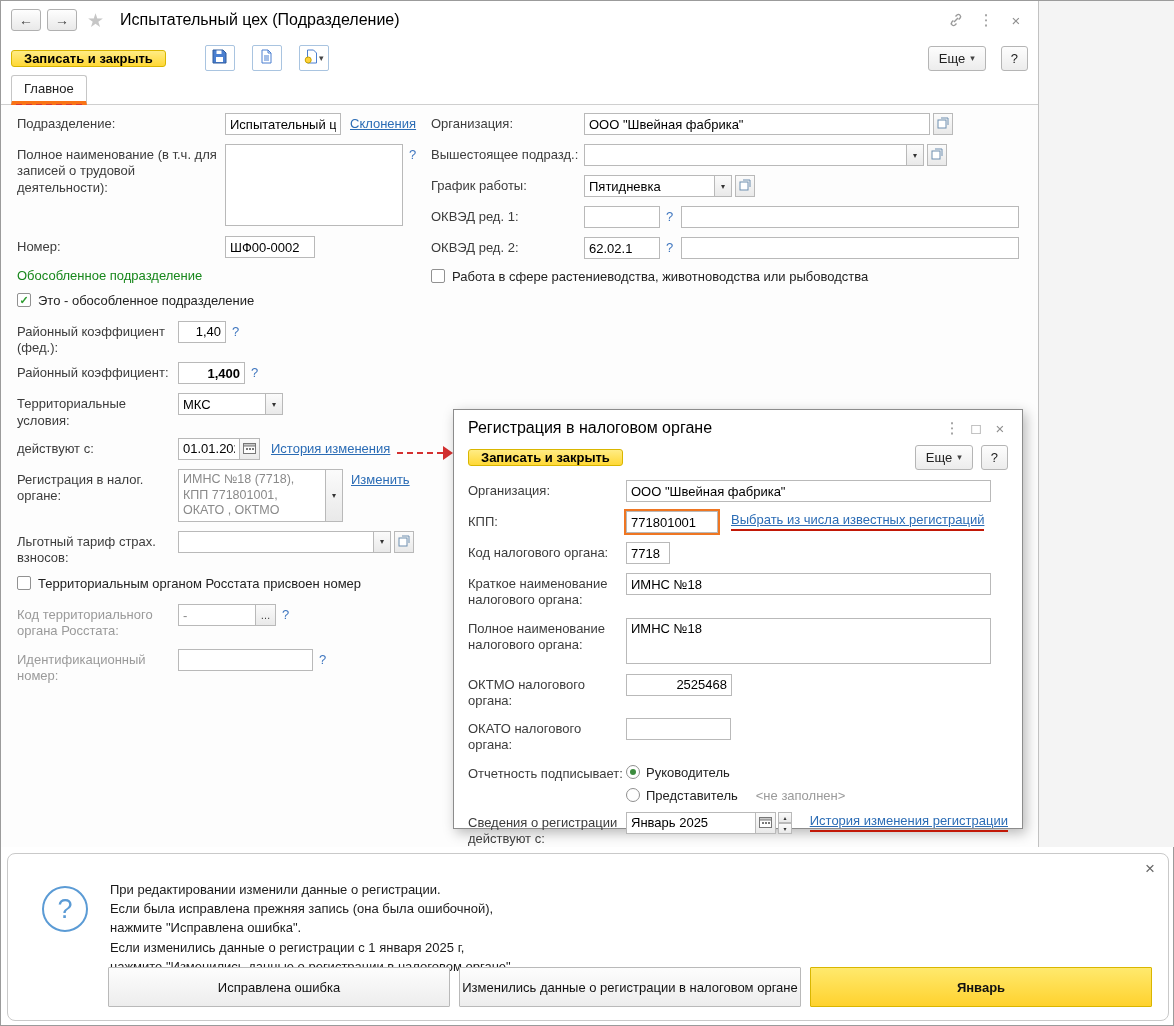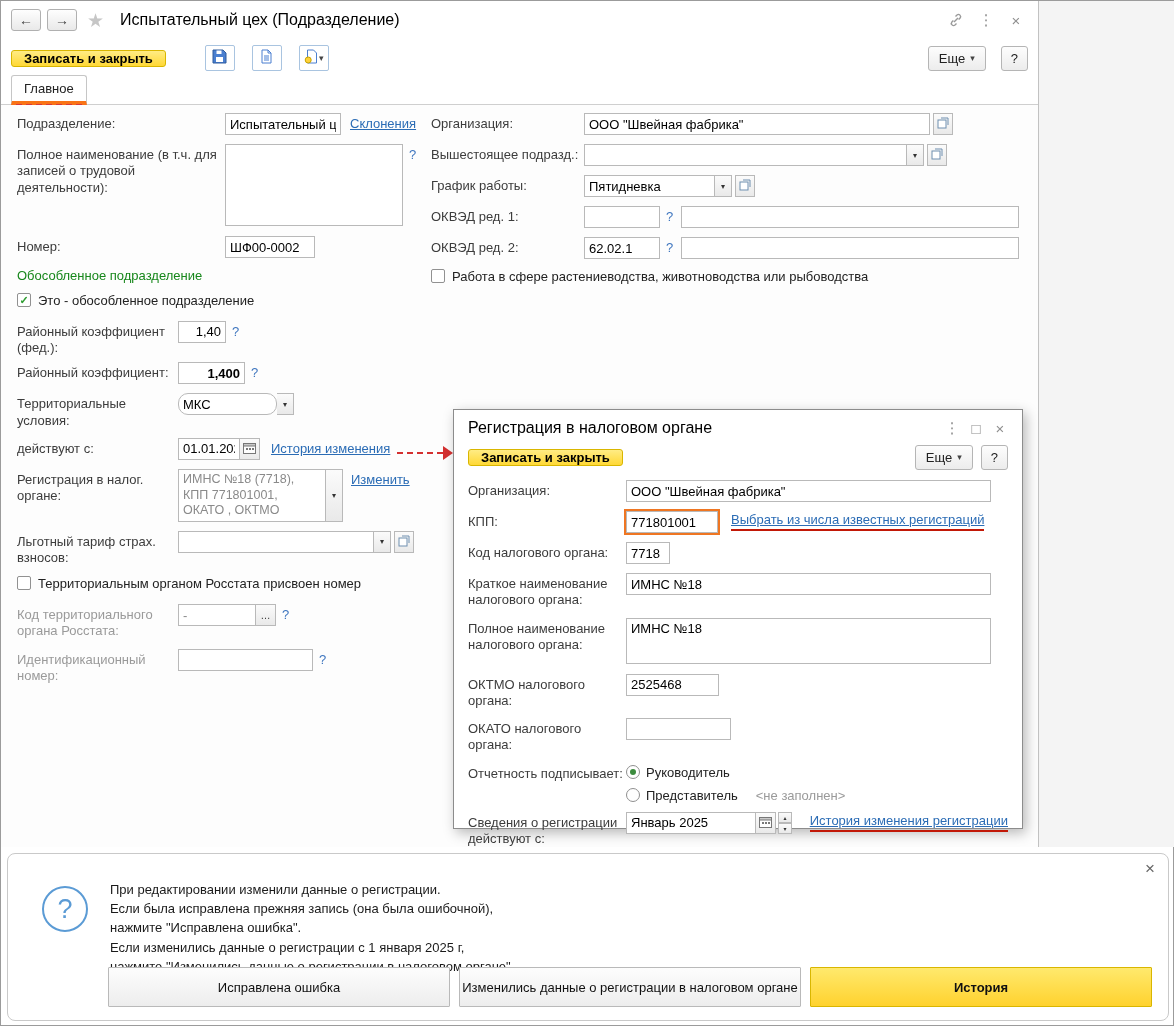--- a/index.html
+++ b/index.html
@@ -187,21 +187,21 @@
 
         <div class="frow">
           <div class="flabel lw161">Районный коэффициент:</div>
           <input class="tinput num" style="width: 67px; font-weight: bold;" value="1,400">
           <span class="hint-q">?</span>
         </div>
 
         <div class="frow">
           <div class="flabel lw161">Территориальные условия:</div>
           <div class="fieldwrap">
-            <input class="tinput" style="width: 99px; border-radius: 10px;" value="МКС">
+            <input class="tinput" style="width: 88px;" value="МКС">
             <span class="combo-btn">
                 <span>▾</span>
               </span>
           </div>
         </div>
 
         <div class="frow">
           <div class="flabel lw161">действуют с:</div>
           <div class="fieldwrap">
             <input class="tinput" style="width: 62px;" value="01.01.2021">
@@ -383,21 +383,21 @@
         <input class="tinput" style="width: 365px;" value="ИМНС №18">
       </div>
 
       <div class="drow" style="margin-bottom:10px">
         <div class="flabel lw158">Полное наименование налогового органа:</div>
         <textarea class="tarea" style="width: 365px; height: 46px;">ИМНС №18</textarea>
       </div>
 
       <div class="drow">
         <div class="flabel lw158">ОКТМО налогового органа:</div>
-        <input class="tinput" style="width: 93px;" value="2525468">
+        <input class="tinput" style="width: 106px; text-align: right;" value="2525468">
       </div>
 
       <div class="drow">
         <div class="flabel lw158">ОКАТО налогового органа:</div>
         <input class="tinput" style="width: 105px;" value="">
       </div>
 
       <div class="drow" style="margin-bottom:4px">
         <div class="flabel lw158">Отчетность подписывает:</div>
         <span class="radio">
@@ -445,16 +445,16 @@
       <div class="notif-icon">?</div>
       <div class="notif-text">При редактировании изменили данные о регистрации.
 Если была исправлена прежняя запись (она была ошибочной),
 нажмите "Исправлена ошибка".
 Если изменились данные о регистрации с 1 января 2025 г,
 нажмите "Изменились данные о регистрации в налоговом органе"</div>
     </div>
     <div class="notif-buttons">
       <button class="notif-btn">Исправлена ошибка</button>
       <button class="notif-btn">Изменились данные о регистрации в налоговом органе</button>
-      <button class="notif-btn yellow">История</button>
+      <button class="notif-btn yellow">Январь</button>
     </div>
   </div>
 </div>
 
 </body></html>

